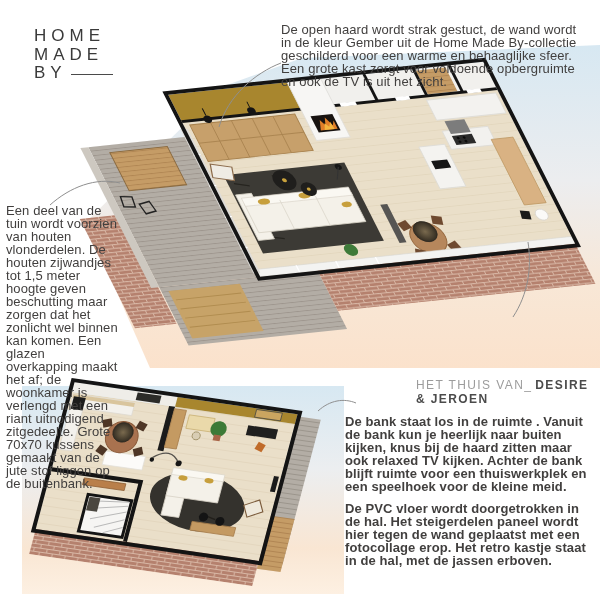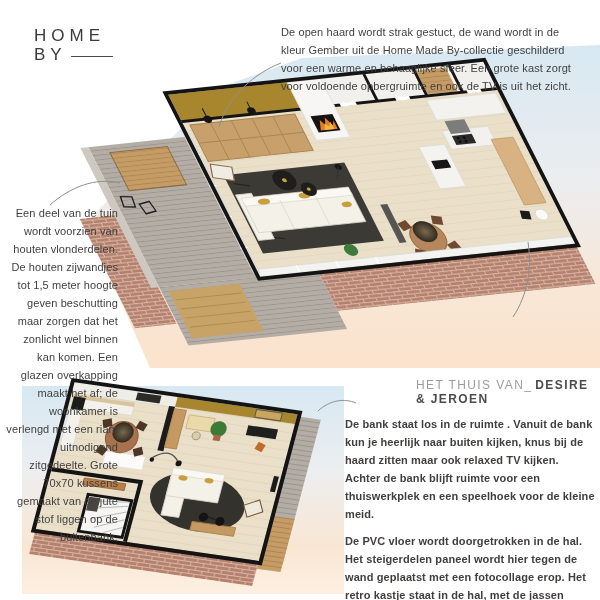--- a/index.html
+++ b/index.html
@@ -3,23 +3,23 @@
 <meta charset="utf-8">
 <style>
   html,body{margin:0;padding:0;background:#ffffff;}
   #page{position:relative;width:600px;height:600px;background:#ffffff;overflow:hidden;
         font-family:"Liberation Sans",sans-serif;color:#3f3e3e;}
   #scene{position:absolute;left:0;top:0;width:600px;height:600px;}
   .logo{position:absolute;left:34px;top:27px;font-size:17px;line-height:18.5px;
         letter-spacing:5px;font-weight:300;color:#3a3a3a;}
   .logo-underscore{display:inline-block;width:42px;border-bottom:1.6px solid #4a4a4a;
         transform:translateY(-3px);margin-left:4px;}
-  .note{position:absolute;font-size:11px;line-height:18px;letter-spacing:0.1px;color:#413f3e;}
+  .note{position:absolute;font-size:13px;line-height:13px;letter-spacing:0.1px;color:#413f3e;}
   #note-fireplace{left:281px;top:23px;width:298px;}
-  #note-garden{left:6px;top:204px;width:112px;text-align:right;}
+  #note-garden{left:6px;top:204px;width:112px;}
   #note-dining{left:477px;top:319px;width:122px;}
   #caption{position:absolute;left:416px;top:378px;font-size:12px;letter-spacing:1.4px;}
   #caption .prefix{color:#9c9c9c;}
   #caption .names{color:#4b4b4b;font-weight:bold;margin-left:3px;}
   #notes-bottom{left:345px;top:415px;width:250px;}
   #notes-bottom .para{margin:0 0 9px 0;font-weight:bold;}
 </style>
 </head>
 <body>
 
@@ -250,20 +250,21 @@
     <g stroke="#8f8f8f" stroke-width="1" fill="none">
       <path d="M281,63 C255,73 228,96 219,127"></path>
       <path d="M50,205 C70,187 96,177 120,183"></path>
       <path d="M528,242 C532,268 528,294 513,317"></path>
       <path d="M318,411 C330,400 344,398 356,403"></path>
     </g>
   </svg>
 
   <div class="logo">
     <div>HOME</div>
+    <div>MADE</div>
     <div><span>BY</span><span class="logo-underscore"></span></div>
   </div>
 
   <div id="note-fireplace" class="note">De open haard wordt strak gestuct, de wand wordt in de kleur Gember uit de Home Made By-collectie geschilderd voor een warme en behaaglijke sfeer. Een grote kast zorgt voor voldoende opbergruimte en ook de TV is uit het zicht.</div>
   <div id="note-garden" class="note">Een deel van de tuin wordt voorzien van houten vlonderdelen. De houten zijwandjes tot 1,5 meter hoogte geven beschutting maar zorgen dat het zonlicht wel binnen kan komen. Een glazen overkapping maakt het af; de woonkamer is verlengd met een riant uitnodigend zitgedeelte. Grote 70x70 kussens gemaakt van de jute stof liggen op de buitenbank.</div>
 
   <div id="caption">
     <span class="prefix">HET THUIS VAN_</span><span class="names">DESIRE &amp; JEROEN</span>
   </div>
 

